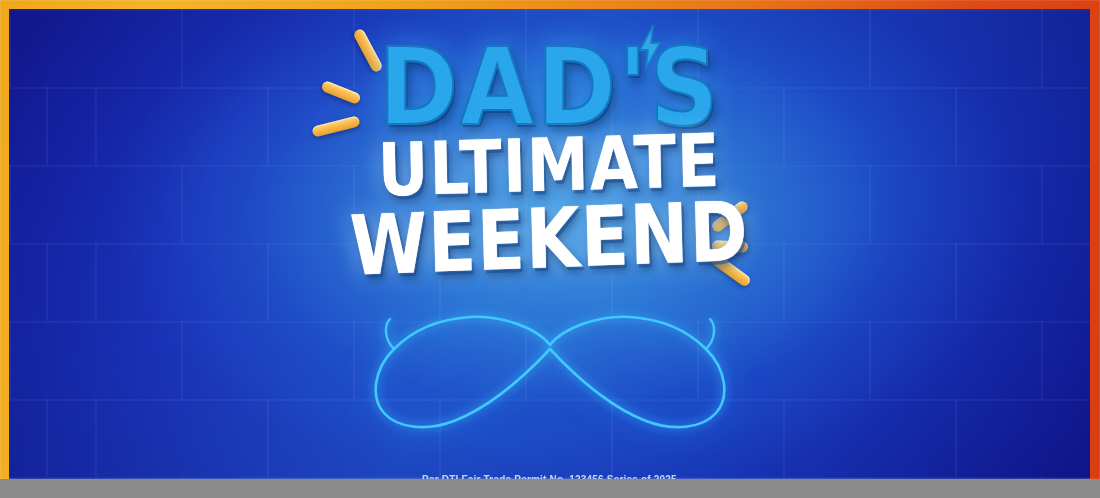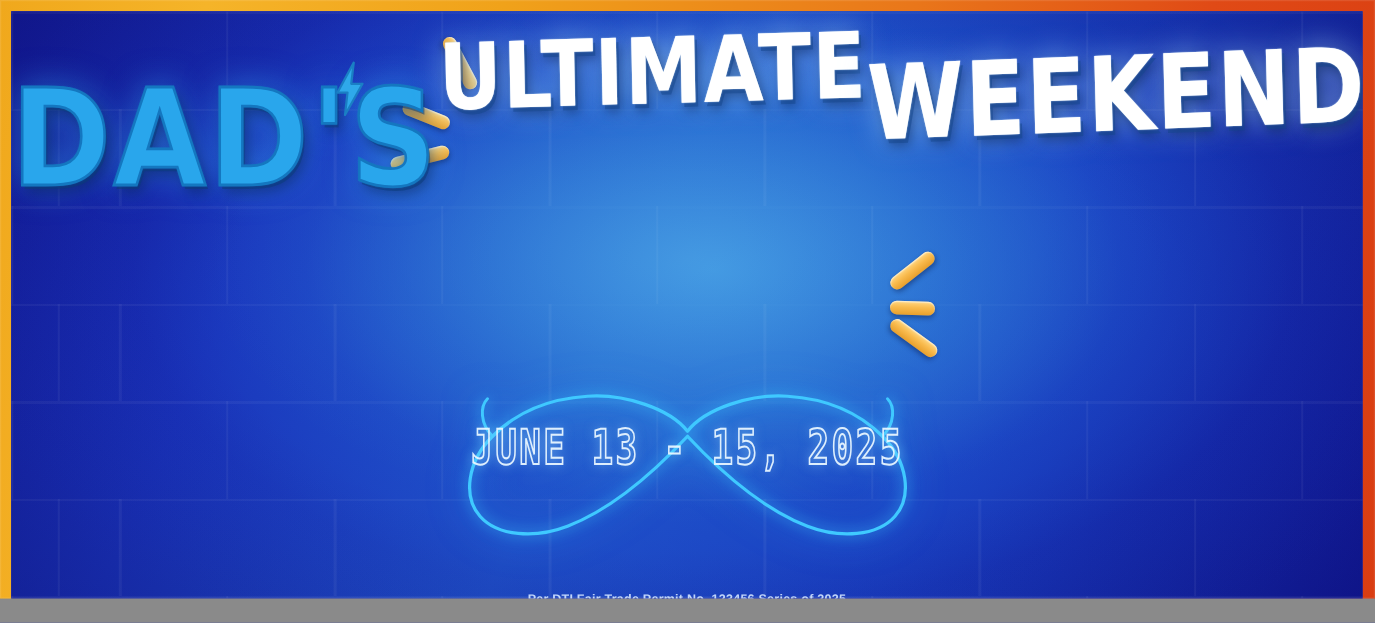--- a/index.html
+++ b/index.html
@@ -108,23 +108,22 @@
       rgba(110,195,240,.22) 0%,
       rgba(70,160,230,.10) 46%,
       rgba(0,0,0,0) 78%);
   }
 
   
   #content{
     position:absolute;
     left:0; top:0; right:0; bottom:0;
     display:flex;
-    flex-direction:row;
-    align-items:flex-start;
-    margin-top:24px;
+    flex-direction:column;
+    align-items:center;
   }
 
   
   #dads-row{
     position:relative;
     margin-top:24px;
     display:flex;
     align-items:center;
     justify-content:center;
     height:108px;
@@ -307,23 +306,20 @@
               <path d="M16 1 L3 25 H11 L9 43 L23 18 H14 Z" fill="#2fa9ea" stroke="#1a7fc4" stroke-width="1.8" stroke-linejoin="round"></path>
             </svg>
           </span>
         </div>
 
         <div id="ultimate" class="inner-stripe">ULTIMATE</div>
 
         <div id="weekend" class="inner-stripe">WEEKEND</div>
       </div>
 
-      <div id="date-wrap">
-        <span id="date-txt">JUNE 13 - 15, 2025</span>
-      </div>
 
       <div id="footnote">Per DTI Fair Trade Permit No. 123456 Series of 2025</div>
 
     </div>
   </div>
 
   <div id="gray-strip"></div>
 
 </div>
 

